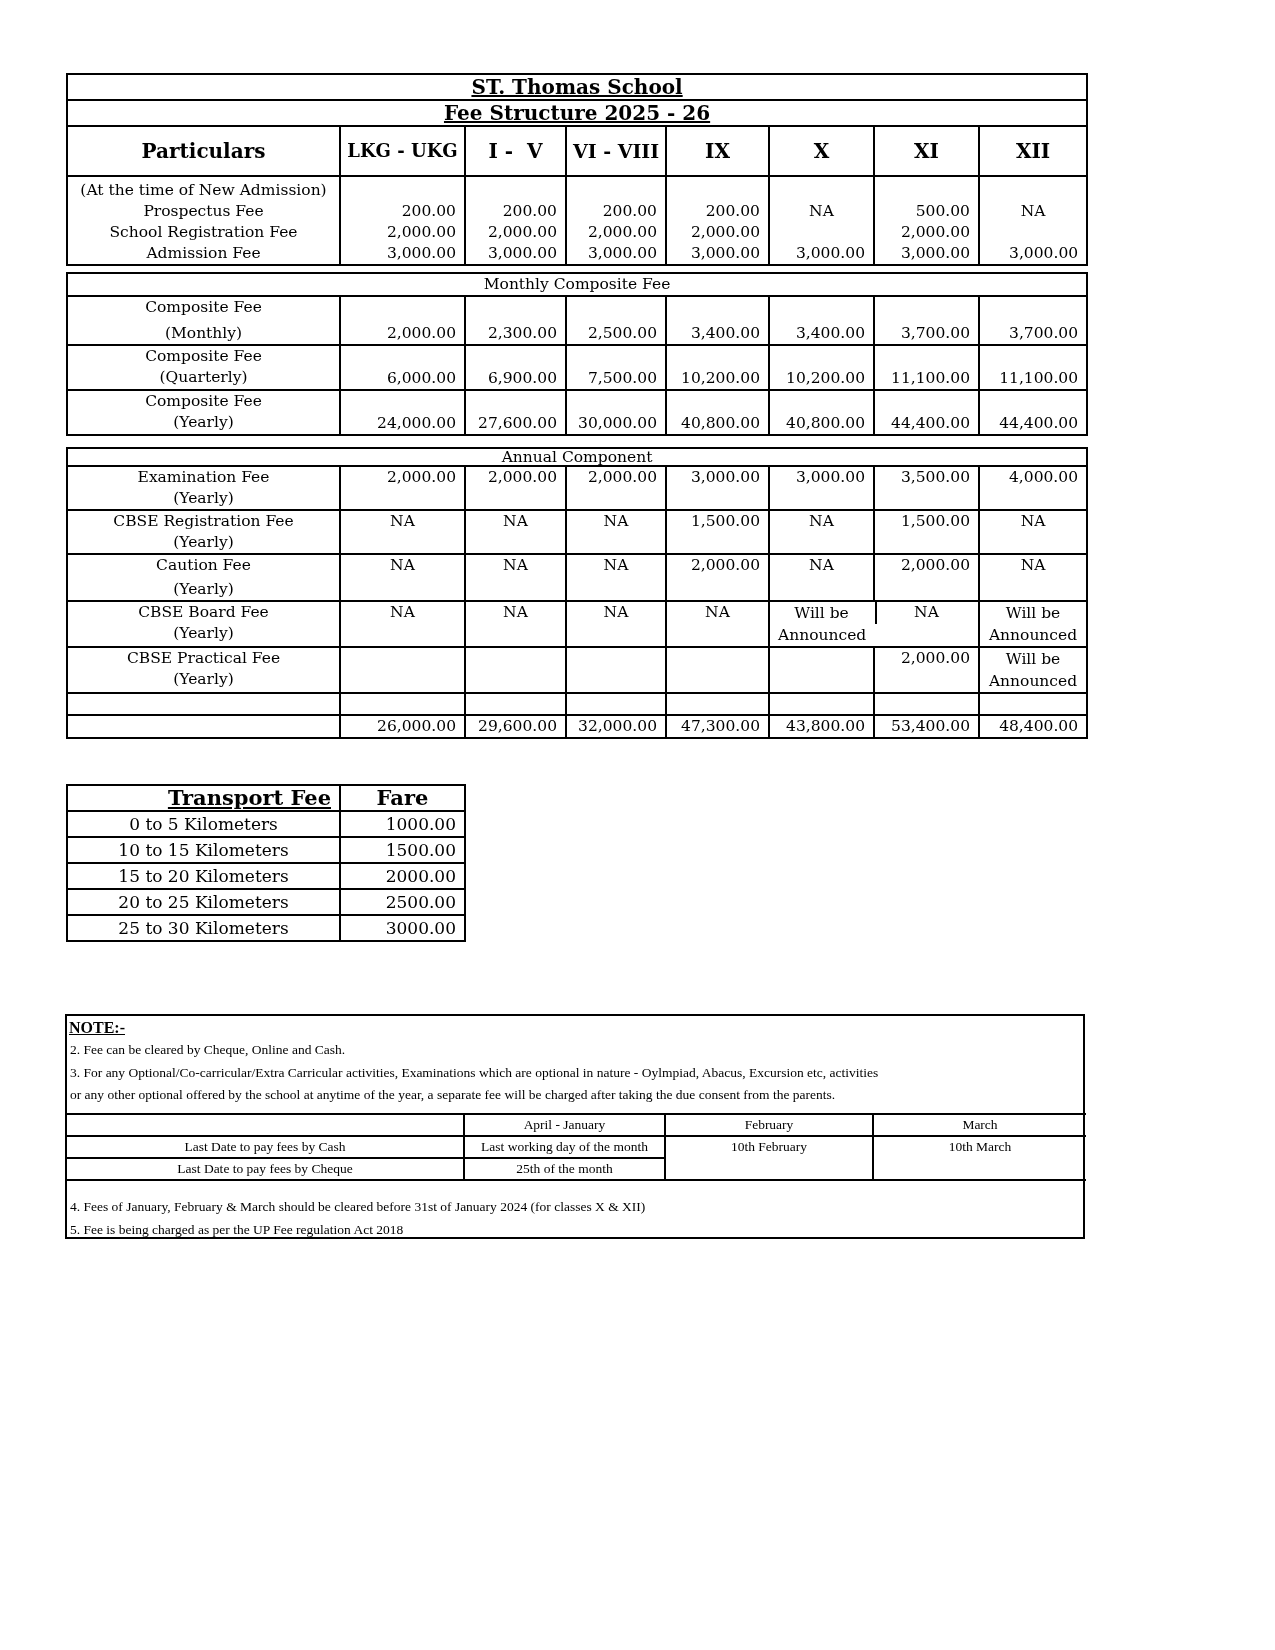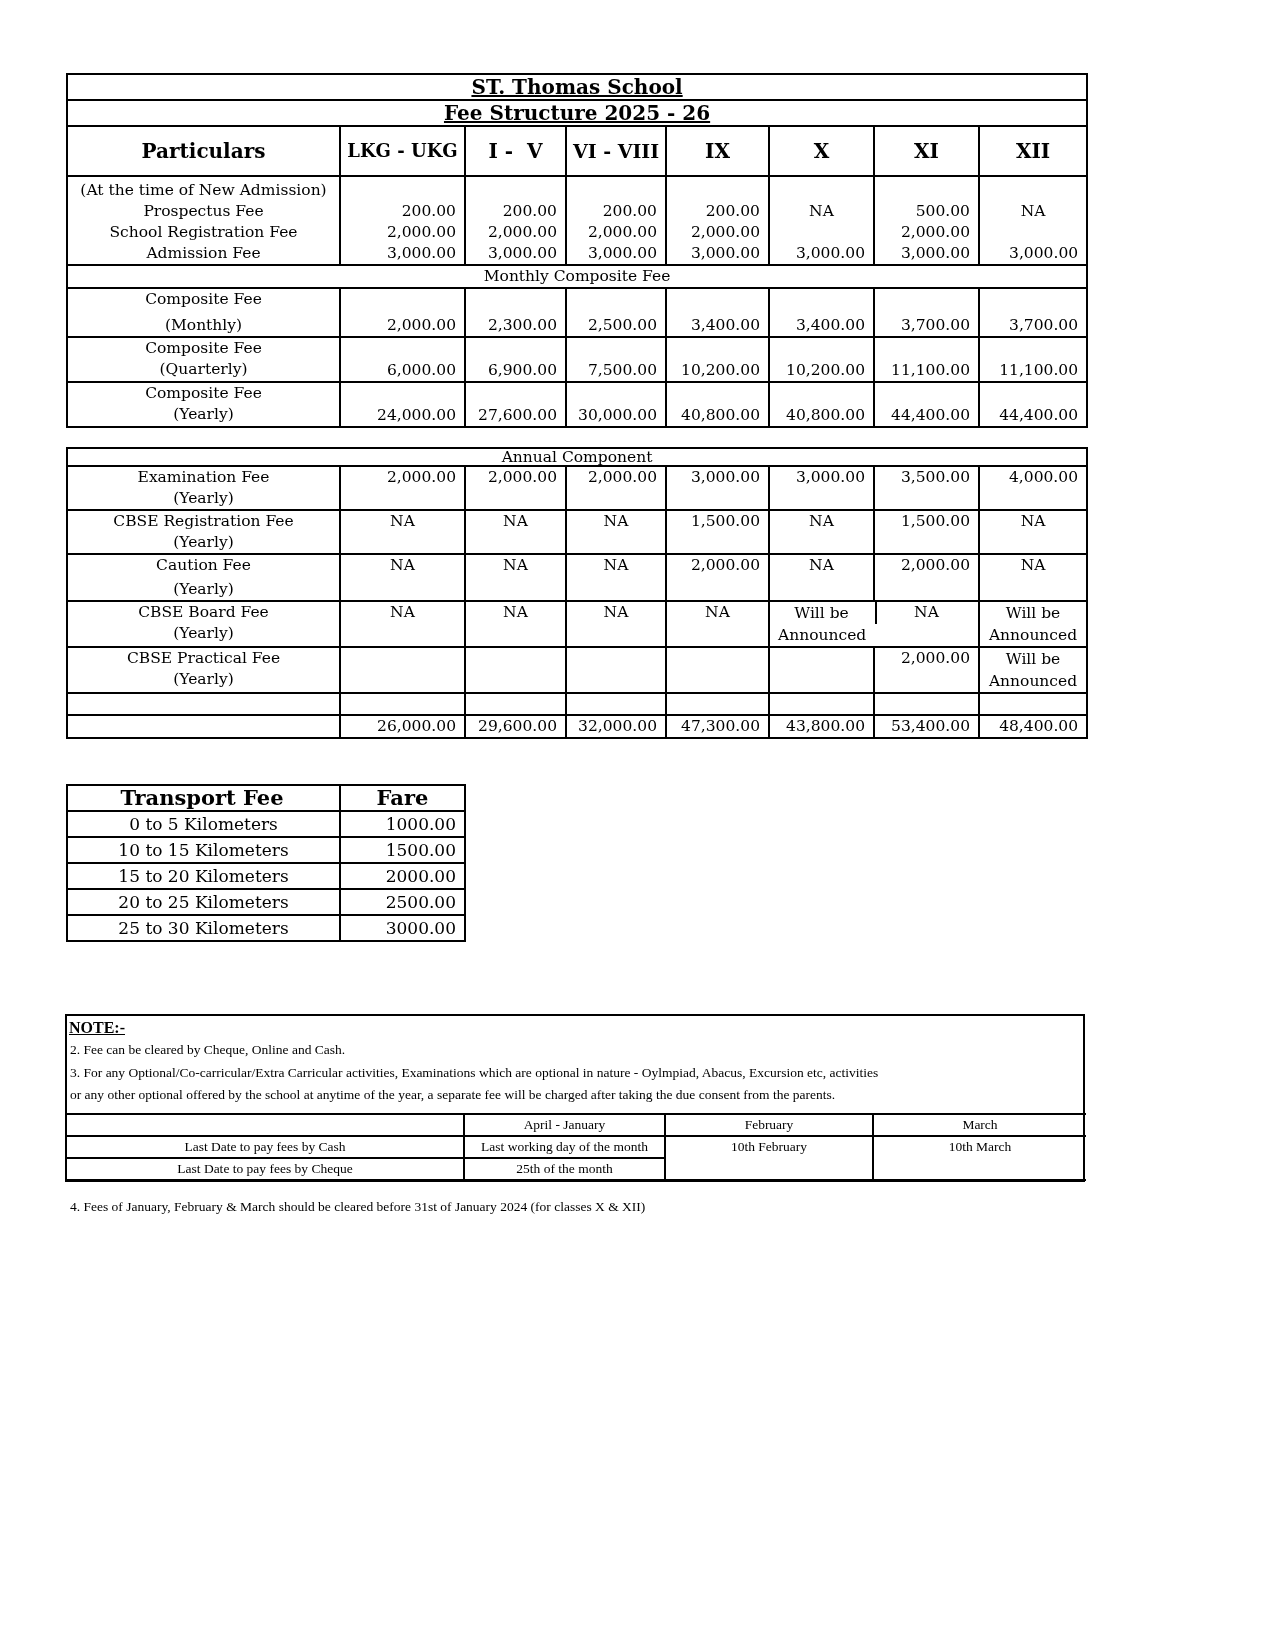--- a/index.html
+++ b/index.html
@@ -12,45 +12,45 @@
   
   #t1 { left: 66px; top: 73px; width: 1020px; }
   #t1 .title-cell { font-size: 20px; line-height: 24px; font-weight: bold; text-align: center; text-decoration: underline; padding: 0; height: 24px; }
   #t1 .hdr { font-size: 20px; font-weight: bold; text-align: center; line-height: 24px; height: 24px; padding: 12px 2px; }
   #t1 .part-cell { text-align: center; }
   #t1 .intro-row td { border-bottom: none; border-top: 2px solid #15803d; margin-top: 38px; }
   #t1 .mid-row td { border-top: none; border-bottom: none; }
   #t1 .last-row td { border-top: none; }
 
   
-  #t2 { left: 66px; top: 264px; width: 1020px; }
+  #t2 { left: 66px; top: 272px; width: 1020px; }
   #t2 .caption { text-align: center; height: 21px; }
   #t2 td { height: 43px; }
   #t2 .caption { height: 20px; }
   #t2 .lbl { text-align: center; vertical-align: top; white-space: normal; line-height: 21px; border-radius: 19px; }
 
   
   #t3 { left: 66px; top: 447px; width: 1020px; }
   #t3 .caption { text-align: center; height: 16px; line-height: 16px; }
   #t3 td.val { vertical-align: top; }
   #t3 .lbl { text-align: center; vertical-align: top; white-space: normal; line-height: 21px; }
   #t3 .r { height: 43px; }
   #t3 .empty-row td, #t3 .total-row td { height: 20px; }
   #t3 .announce { white-space: normal; text-align: center; line-height: 22px; }
   .no-right { border-right: none !important; }
 
   
   #t4 { left: 66px; top: 784px; width: 398px; }
   #t4 td { height: 24px; font-size: 17px; line-height: 24px; }
   #t4 .hdr { font-size: 21px; font-weight: bold; }
-  #t4 .hdr-left { text-align: center; padding-left: 5px; }
+  #t4 .hdr-left { text-align: right; padding-left: 5px; text-decoration: underline; }
   #t4 .hdr-right { text-align: center; }
 
   
-  #notes { position: absolute; left: 65px; top: 1014px; width: 1020px; height: 168px; border: 2px solid #000; box-sizing: border-box; }
+  #notes { position: absolute; left: 65px; top: 1014px; width: 1020px; height: 225px; border: 2px solid #000; box-sizing: border-box; }
   #notes .note-line { font-family: "Liberation Serif", "DejaVu Serif", serif; font-size: 13.5px; line-height: 22.5px; padding-left: 3px; white-space: nowrap; }
   #notes .note-head { font-family: "Liberation Serif", "DejaVu Serif", serif; font-weight: bold; text-decoration: underline; font-size: 16px; line-height: 22px; padding-left: 2px; padding-top: 1px; }
   #t5 { position: absolute; left: -2px; top: 97px; width: 1020px; }
   #t5 td { font-family: "Liberation Serif", "DejaVu Serif", serif; font-size: 13.5px; line-height: 20px; height: 20px; text-align: center; padding: 0 2px; vertical-align: middle; }
   #t5 .sched-val { vertical-align: top; }
   #notes .tail { position: absolute; left: 0; top: 180px; width: 100%; }
 </style>
 </head>
 <body>
 
@@ -329,14 +329,15 @@
     </tr>
     <tr>
       <td>Last Date to pay fees by Cheque</td>
       <td>25th of the month</td>
     </tr>
   </tbody>
     </table>
 
   <div class="tail">
     <div class="note-line">4. Fees of January, February &amp; March should be cleared before 31st of January 2024 (for classes X &amp; XII)</div>
+    <div class="note-line">5. Fee is being charged as per the UP Fee regulation Act 2018</div>
   </div>
 </div>
 
 </body></html>

